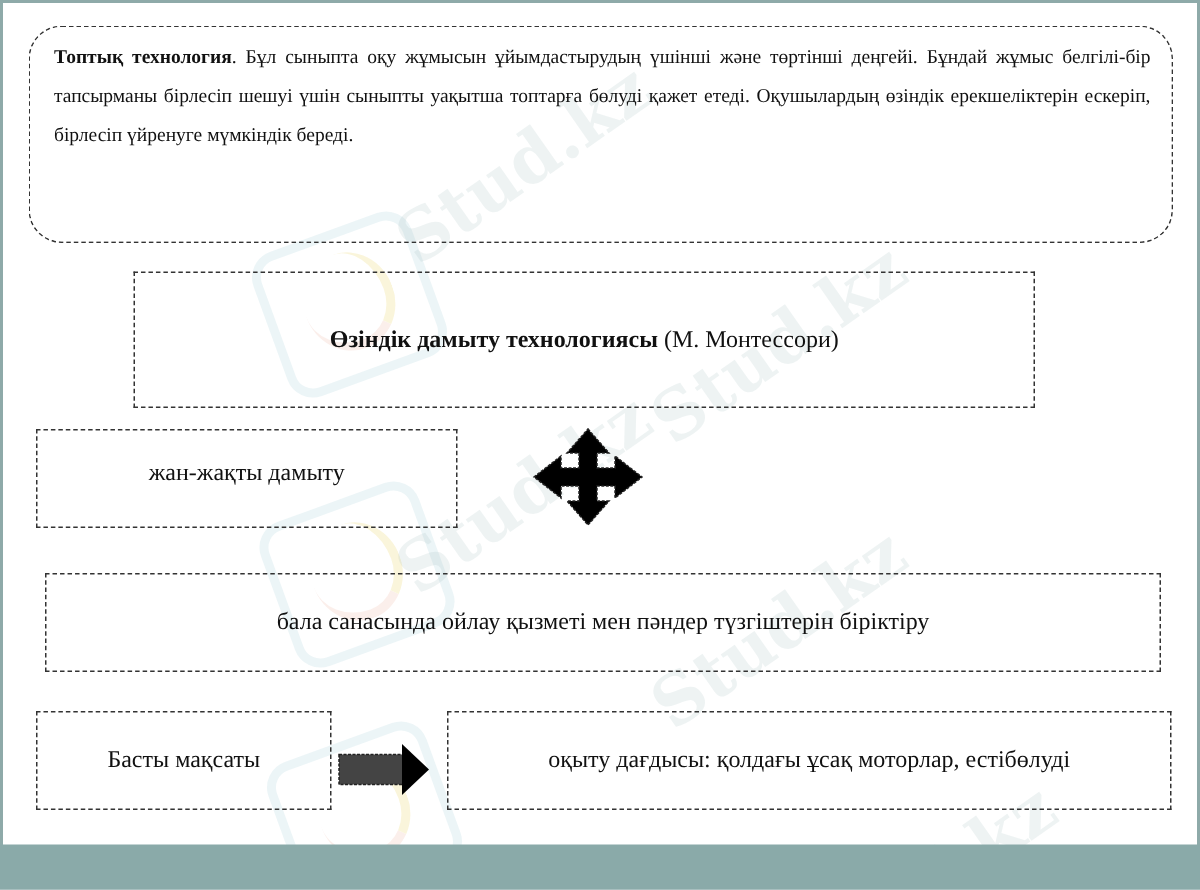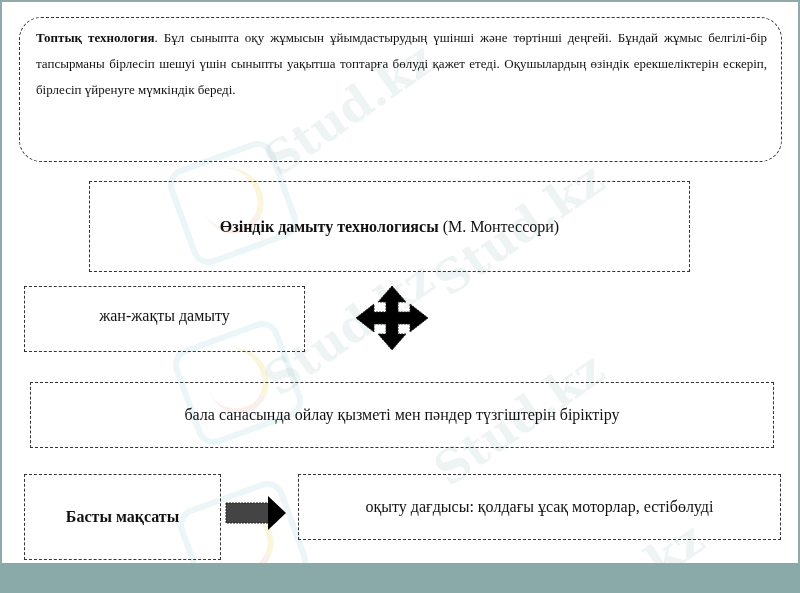--- a/index.html
+++ b/index.html
@@ -42,21 +42,21 @@
     }
     .logo-mark::after {
       content: ""; position: absolute; left: 20px; top: 10px; width: 55px; height: 60px;
       border-radius: 50%; border-right: 6px solid rgba(230, 210, 90, 0.22);
       border-bottom: 6px solid rgba(230, 150, 120, 0.15);
     }
     .title-box { left: 87px; top: 179px; width: 601px; height: 91px; flex-direction: column; }
     .left-box { left: 22px; top: 284px; width: 281px; height: 66px; padding-bottom: 6px; }
     .right-box { left: 478px; top: 290px; width: 281px; height: 66px; }
     .wide-box { left: 28px; top: 380px; width: 744px; height: 66px; }
-    .goal-box { left: 22px; top: 472px; width: 197px; height: 86px; font-weight: bold; }
+    .goal-box { left: 22px; top: 472px; width: 197px; height: 66px; }
     .result-box { left: 296px; top: 472px; width: 483px; height: 66px; flex-direction: row; }
     .quad-arrow { position: absolute; left: 352px; top: 282px; width: 76px; height: 68px; }
     .right-arrow { position: absolute; left: 222px; top: 492px; width: 64px; height: 38px; }
   </style>
 </head>
 <body>
 
 <div class="slide">
 
   <div class="logo-mark" style="left:175px;top:150px;"></div>

